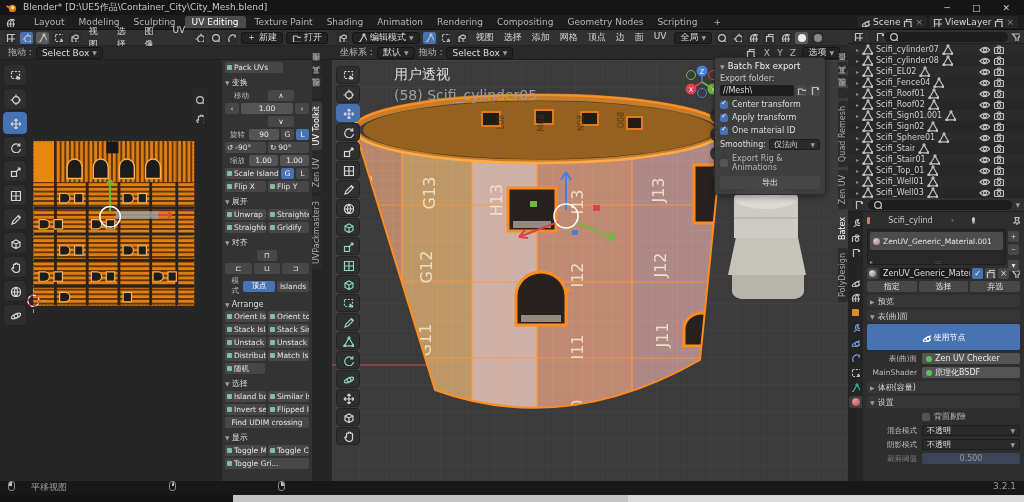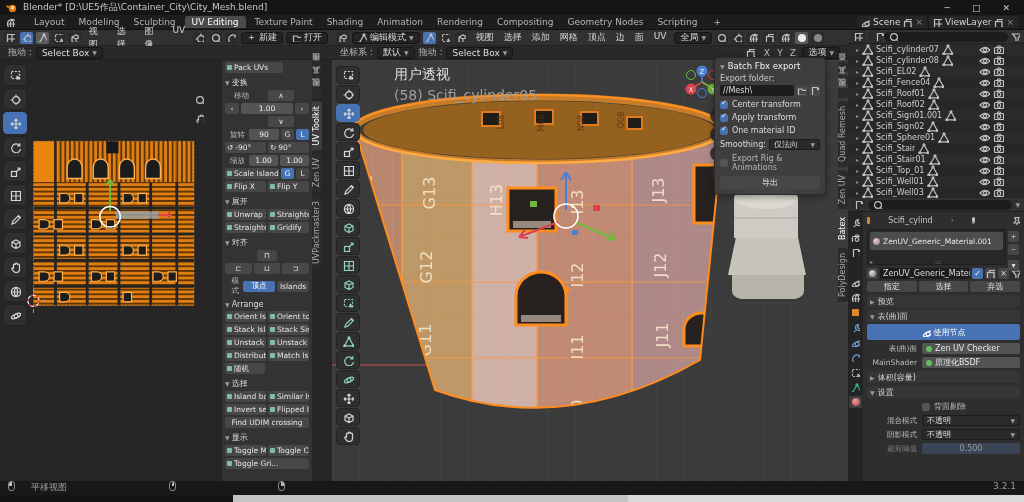--- a/index.html
+++ b/index.html
@@ -1483,21 +1483,21 @@
           <div class="pbtn">弃选</div>
         </div>
         <div class="psec">
             <span class="caret">▶</span>
             <span>预览</span>
           </div>
         <div class="psec">
             <span class="caret">▼</span>
             <span>表(曲)面</span>
           </div>
-        <div class="pbtn blue" style="height:16px;margin:2px 0">
+        <div class="pbtn blue" style="height:26px;margin:2px 0">
             <svg class="ic sm" style="stroke:#fff;margin-right:3px">
               <use href="#ic-orbit"></use>
             </svg>
             <span>使用节点</span>
           </div>
         <div class="prow">
           <span class="nlabel">表(曲)面</span>
           <span class="field">
               <span style="width:6px;height:6px;border-radius:50%;background:#5fbf5f"></span>
               <span>Zen UV Checker</span>

